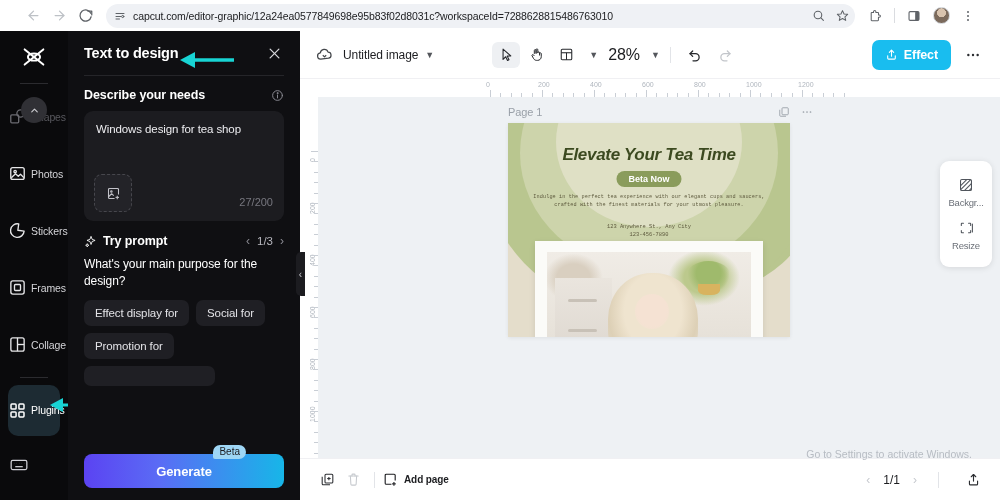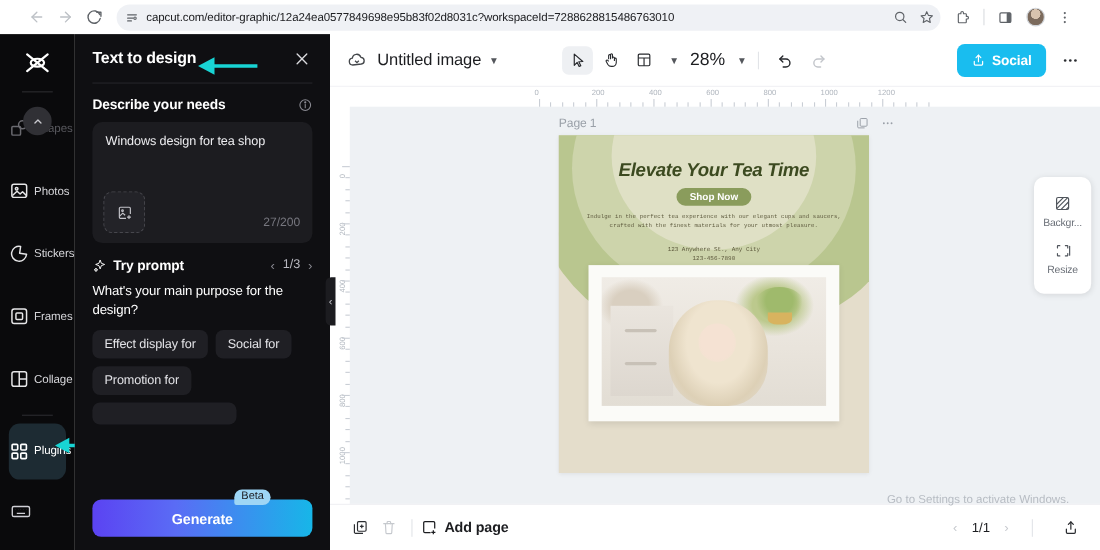--- a/index.html
+++ b/index.html
@@ -131,21 +131,21 @@
     color: #c7c7cd; font-size: 10px; z-index: 6;
   }
 
   
   .editor { position: absolute; left: 300px; top: 31px; width: 700px; height: 469px; background: #ffffff; }
   .etop {
     height: 48px; display: flex; align-items: center; padding: 0 14px; background: #fff;
     border-bottom: 1px solid #f0f0f3;
   }
   .cloud-ic { color: #43464a; width: 20px; height: 20px; display:flex; align-items:center; justify-content:center; margin-right: 9px; }
-  .doc-name { font-size: 15px; color: #1c1d20; letter-spacing: -0.1px; }
+  .doc-name { font-size: 12px; color: #1c1d20; letter-spacing: -0.1px; }
   .chev { color: #54575c; font-size: 9px; margin-left: 7px; }
   .etools { display: flex; align-items: center; gap: 2px; margin-left: 58px; }
   .tool {
     width: 28px; height: 26px; border-radius: 6px; display: flex; align-items: center; justify-content: center;
     color: #26282c;
   }
   .tool.on { background: #eef0f3; }
   .tool.off { color: #c2c5ca; }
   .zoomlbl { font-size: 16px; color: #1c1d20; margin: 0 2px 0 8px; letter-spacing: -0.1px; }
   .tdiv { width: 1px; height: 16px; background: #e2e4e8; margin: 0 8px; }
@@ -167,21 +167,21 @@
   .stage-inner { position: absolute; left: 18px; top: 18px; width: 682px; height: 403px; background: #eef1f4; overflow: hidden; padding-left: 46px; }
 
   .page-head {
     position: absolute; left: 190px; top: 6px; width: 305px; height: 18px;
     display: flex; align-items: center;
   }
   .page-lbl { font-size: 11px; color: #9aa0a8; letter-spacing: -0.1px; }
   .page-acts { margin-left: auto; display: flex; align-items: center; gap: 11px; color: #9aa0a8; }
 
   .canvas {
-    position: absolute; left: 190px; top: 26px; width: 282px; height: 307px;
+    position: absolute; left: 190px; top: 26px; width: 282px; height: 214px;
     background: #e4ddcb; overflow: hidden; box-shadow: 0 1px 4px rgba(0,0,0,0.07);
   }
   .arc { position: absolute; border-radius: 50%; }
   .arc1 { width: 330px; height: 300px; left: -24px; top: -108px; background: #b9c68f; }
   .arc2 { width: 258px; height: 236px; left: 12px; top: -88px; background: #cdd4ab; }
   .arc3 { width: 186px; height: 170px; left: 48px; top: -66px; background: #dfe0c5; }
   .arc-bot { width: 300px; height: 180px; left: -9px; top: 212px; background: #b9c68f; border-radius: 50%; }
   .c-title {
     position: absolute; left: 0; right: 0; top: 22px; text-align: center;
     font-family: "Liberation Sans", sans-serif; font-weight: bold; font-style: italic;
@@ -257,21 +257,21 @@
   .wm1 { font-size: 15px; color: #b7bcc3; letter-spacing: 0px; }
   .wm2 { font-size: 10.5px; color: #b7bcc3; margin-top: 3px; }
 
   .ebottom {
     position: absolute; left: 0; bottom: 0; width: 700px; height: 42px; background: #fff;
     display: flex; align-items: center; padding: 0 14px; border-top: 1px solid #f0f0f3;
   }
   .bb-ic { width: 26px; height: 26px; display:flex; align-items:center; justify-content:center; color: #2b2d31; }
   .bb-ic.dim { color: #c6c9ce; }
   .bdiv { width: 1px; height: 16px; background: #e2e4e8; margin: 0 8px; }
-  .addpage { display: flex; align-items: center; gap: 6px; font-size: 13px; font-weight: bold; color: #1c1d20; letter-spacing: -0.1px; }
+  .addpage { display: flex; align-items: center; gap: 6px; font-size: 10px; font-weight: bold; color: #1c1d20; letter-spacing: -0.1px; }
   .pagenav { margin-left: auto; display: flex; align-items: center; gap: 13px; color: #c6c9ce; font-size: 12px; }
   .pagenav .num { color: #1c1d20; font-size: 12px; }
 
   
   .tick { position: absolute; background: #c9ced5; }
   .rlbl { position: absolute; font-size: 7px; color: #b0b6be; font-family: "Liberation Sans", sans-serif; }
   .rlbl-v { position: absolute; font-size: 7px; color: #b0b6be; transform: rotate(-90deg); transform-origin: left top; white-space: nowrap; }
 </style>
 </head>
 <body>
@@ -574,21 +574,21 @@
       </div>
 
       <div class="export-btn">
         <span style="display:flex">
           <svg width="13" height="13" viewBox="0 0 24 24" fill="none" stroke="currentColor" stroke-width="2" stroke-linecap="round" stroke-linejoin="round">
               <path d="M5 14.5V19a1.6 1.6 0 0 0 1.6 1.6h10.8A1.6 1.6 0 0 0 19 19v-4.5"></path>
               <polyline points="8 8 12 4 16 8"></polyline>
               <line x1="12" y1="4" x2="12" y2="15"></line>
             </svg>
         </span>
-        <span>Social</span>
+        <span>Effect</span>
       </div>
       <div class="more-btn">
         <svg width="16" height="16" viewBox="0 0 24 24" fill="currentColor">
             <circle cx="5" cy="12" r="1.8"></circle>
             <circle cx="12" cy="12" r="1.8"></circle>
             <circle cx="19" cy="12" r="1.8"></circle>
           </svg>
       </div>
     </div>
 
@@ -614,21 +614,21 @@
           </span>
         </div>
 
         <div class="canvas">
           <div class="arc arc1"></div>
           <div class="arc arc2"></div>
           <div class="arc arc3"></div>
           <div class="arc-bot"></div>
 
           <div class="c-title">Elevate Your Tea Time</div>
-          <div class="c-cta">Shop Now</div>
+          <div class="c-cta">Beta Now</div>
           <div class="c-body">Indulge in the perfect tea experience with our elegant cups and saucers, crafted with the finest materials for your utmost pleasure.</div>
           <div class="c-addr">
             <div>123 Anywhere St., Any City</div>
             <div>123-456-7890</div>
           </div>
 
           <div class="photo-frame">
             <div class="photo">
               <div class="ph-drawer"></div>
               <div class="ph-plant"></div>

